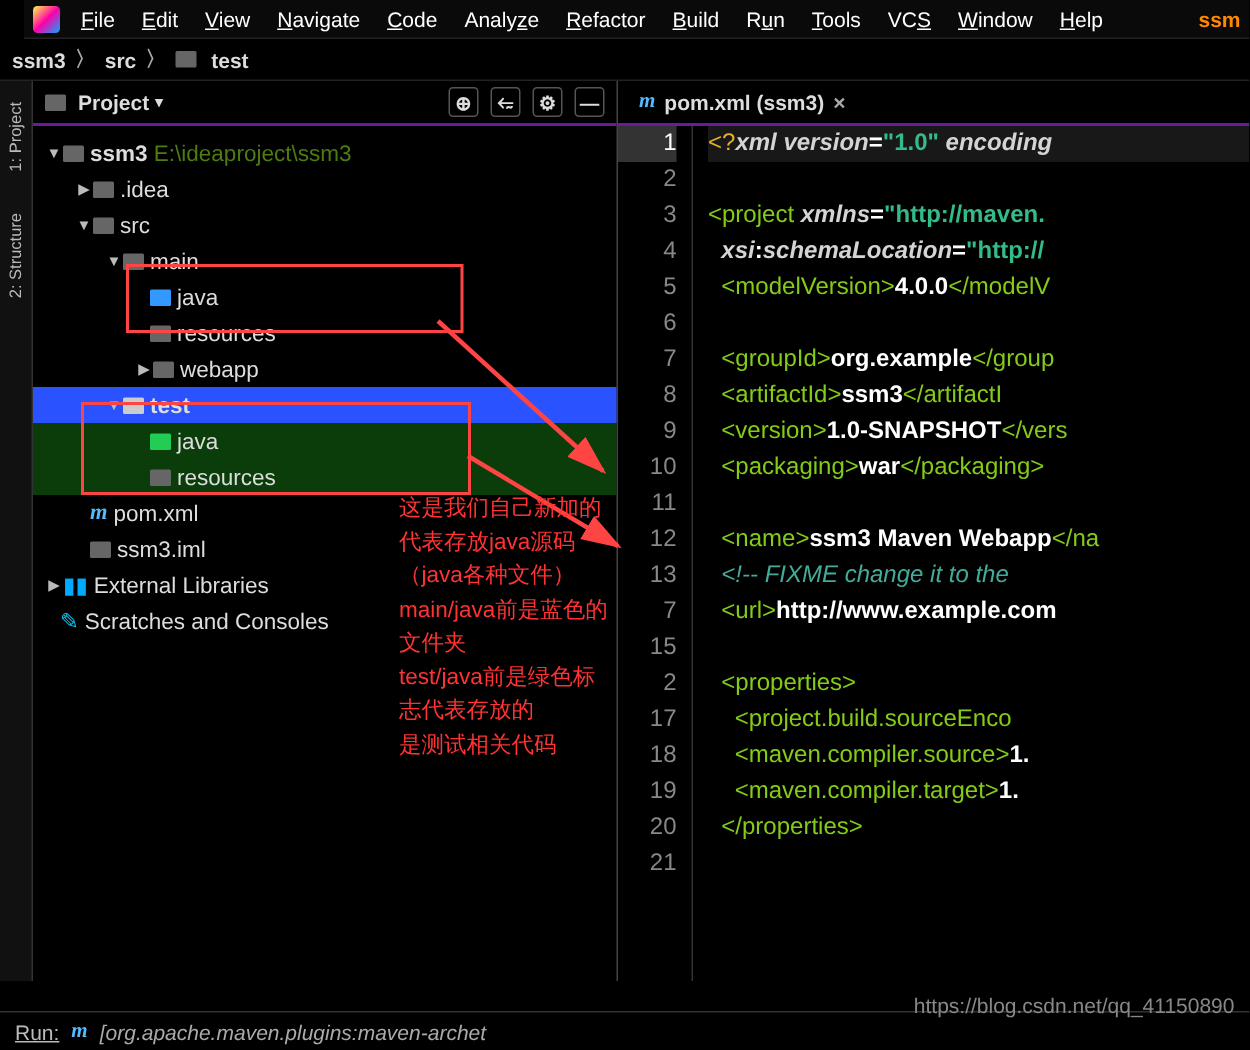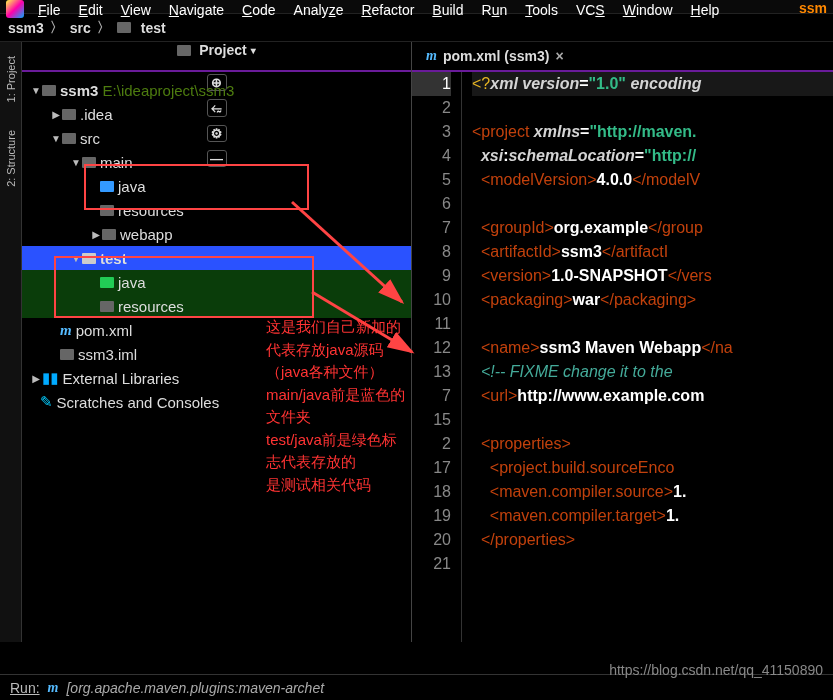--- a/index.html
+++ b/index.html
@@ -1,32 +1,32 @@
 <!DOCTYPE html>
 <html><head>
 <meta charset="utf-8">
 <style>
 * { margin: 0; padding: 0; box-sizing: border-box; font-family: "Segoe UI", Arial, sans-serif; }
 body { width: 833px; height: 700px; background: #000; color: #ddd; overflow: hidden; font-size: 14px; position: relative; }
-.menubar { height: 14px; background: #0a0a0a; display: flex; align-items: flex-start; padding: 0 6px; gap: 2px; border-bottom: 1px solid #222; }
+.menubar { height: 26px; background: #0a0a0a; display: flex; align-items: center; padding: 0 6px; gap: 2px; border-bottom: 1px solid #222; margin-left: 16px; }
 .menubar .logo { width: 18px; height: 18px; background: linear-gradient(135deg,#ff4 0%,#f0a 50%,#0af 100%); border-radius: 3px; margin-right: 4px; }
 .menubar .mi { padding: 2px 8px; cursor: pointer; color: #fff; }
 .menubar .mi u { text-decoration: underline; }
 .menubar .right { margin-left: auto; color: #f80; font-weight: bold; }
 .crumbs { height: 28px; background: #000; display: flex; align-items: center; padding: 0 8px; gap: 6px; border-bottom: 1px solid #222; font-weight: bold; }
 .crumbs .sep { color: #aaa; }
 .fold { width: 14px; height: 11px; background: #ccc; border-radius: 1px; display: inline-block; position: relative; margin-right: 4px; vertical-align: -1px; }
 .fold.blue { background: #39f; }
 .fold.green { background: #2c5; }
 .fold.dark { background: #666; }
 .main { display: flex; height: 600px; }
 .leftstrip { width: 22px; background: #111; border-right: 1px solid #333; display: flex; flex-direction: column; align-items: center; padding-top: 10px; gap: 20px; }
 .leftstrip .tab { writing-mode: vertical-rl; transform: rotate(180deg); font-size: 11px; color: #bbb; cursor: pointer; padding: 4px 0; }
 .projpanel { width: 390px; background: #000; border-right: 1px solid #444; display: flex; flex-direction: column; position: relative; }
-.projhead { height: 30px; display: flex; align-items: center; padding: 0 8px; border-bottom: 2px solid #6a1b9a; gap: 8px; font-weight: bold; flex-direction: column; }
+.projhead { height: 30px; display: flex; align-items: center; padding: 0 8px; border-bottom: 2px solid #6a1b9a; gap: 8px; font-weight: bold; }
 .projhead .title { display: flex; align-items: center; gap: 4px; }
 .projhead .dd { font-size: 10px; }
 .projhead .sp { flex: 1; }
 .projhead .ico { width: 20px; height: 20px; display: flex; align-items: center; justify-content: center; border: 1px solid #555; border-radius: 3px; font-size: 13px; cursor: pointer; }
 .tree { flex: 1; padding: 6px 0; font-size: 15px; position: relative; }
 .tree .row { display: flex; align-items: center; height: 24px; white-space: nowrap; cursor: pointer; }
 .tree .arr { width: 12px; font-size: 10px; text-align: center; color: #bbb; }
 .tree .sel { background: #2a52ff; }
 .tree .grn { background: #0a3d0a; }
 .tree .path { color: #4d7c0f; font-weight: normal; }
@@ -39,21 +39,21 @@
 .tabbar .tab { display: flex; align-items: center; gap: 6px; padding: 0 8px; font-weight: bold; }
 .tabbar .m { color: #5bf; font-weight: bold; font-style: italic; font-family: serif; }
 .tabbar .x { cursor: pointer; color: #aaa; }
 .code { flex: 1; display: flex; font-family: Consolas, monospace; font-size: 16px; overflow: hidden; }
 .gutter { width: 50px; background: #000; color: #888; text-align: right; padding: 0 10px 0 0; border-right: 1px solid #333; }
 .gutter div { height: 24px; line-height: 24px; }
 .gutter .cur { background: #333; color: #fff; }
 .src { flex: 1; padding-left: 10px; white-space: pre; overflow: hidden; }
 .src .ln { height: 24px; line-height: 24px; }
 .src .cur { background: #181818; }
-.t-tag { color: #c2410c; }
+.t-tag { color: #84cc16; }
 .t-attr { color: #d4d4d4; font-style: italic; font-weight: bold; }
 .t-str { color: #3b8; font-weight: bold; }
 .t-txt { color: #fff; font-weight: bold; }
 .t-cmt { color: #4a9; font-style: italic; }
 .t-pi { color: #e6b422; }
 .botstatus { position: absolute; bottom: 22px; right: 10px; color: #888; font-size: 14px; }
 .run { height: 26px; border-top: 1px solid #333; display: flex; align-items: center; padding: 0 10px; gap: 8px; font-style: italic; color: #aaa; position: absolute; bottom: 0; left: 0; right: 0; }
 .run .m { color: #5bf; font-weight: bold; font-style: italic; font-family: serif; }
 svg.arrsvg { position: absolute; pointer-events: none; }
 </style>

